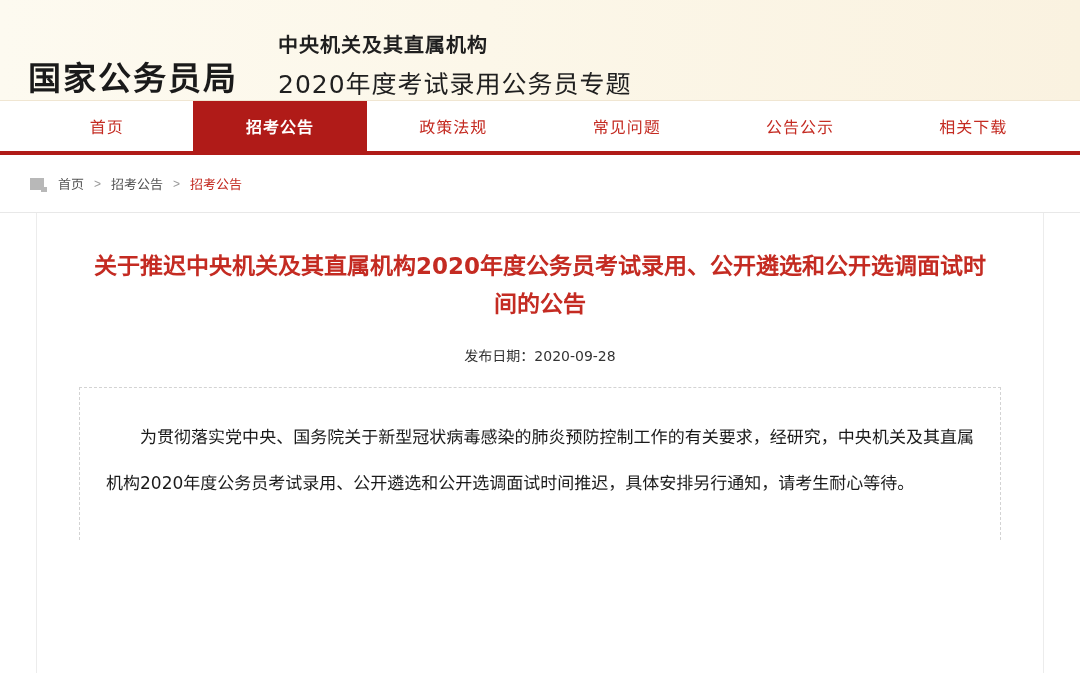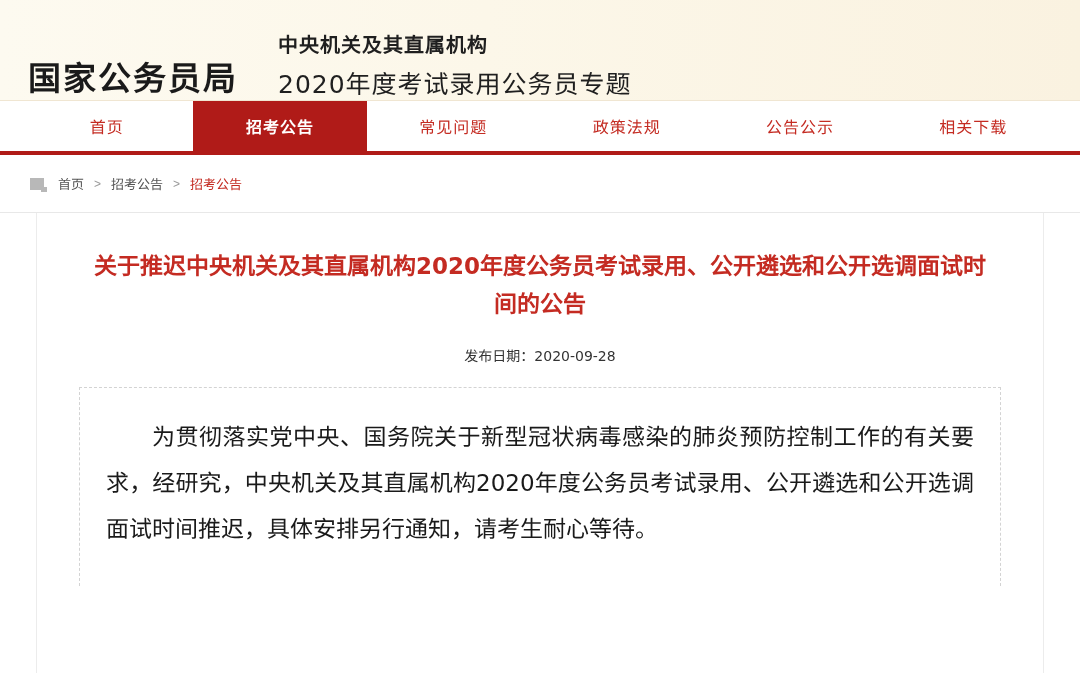--- a/index.html
+++ b/index.html
@@ -159,21 +159,21 @@
     font-family: "DejaVu Sans", "Liberation Sans", sans-serif;
   }
   .article-body {
     border-top: 1px dashed #d3d3d3;
     border-left: 1px dashed #d3d3d3;
     border-right: 1px dashed #d3d3d3;
     padding: 26px 26px 20px 26px;
     box-sizing: border-box;
   }
   .article-p {
-    font-size: 23px;
+    font-size: 17px;
     line-height: 46px;
     color: #1a1a1a;
     text-indent: 2em;
     margin: 0 0 14px 0;
     text-align: justify;
     font-family: "DejaVu Sans", "Liberation Sans", sans-serif;
   }
 </style>
 </head>
 <body>
@@ -184,22 +184,22 @@
   </div>
   <div class="title-zone">
     <span class="title-line1">中央机关及其直属机构</span>
     <span class="title-line2">2020年度考试录用公务员专题</span>
   </div>
 </div>
 
 <div class="navbar">
   <div class="nav-item">首页</div>
   <div class="nav-item active">招考公告</div>
+  <div class="nav-item">政策法规</div>
   <div class="nav-item">常见问题</div>
-  <div class="nav-item">政策法规</div>
   <div class="nav-item">公告公示</div>
   <div class="nav-item">相关下载</div>
 </div>
 
 <div class="breadcrumb-wrap">
   <span class="bc-icon"></span>
   <span class="bc-link">首页</span>
   <span class="bc-sep">&gt;</span>
   <span class="bc-link">招考公告</span>
   <span class="bc-sep">&gt;</span>

